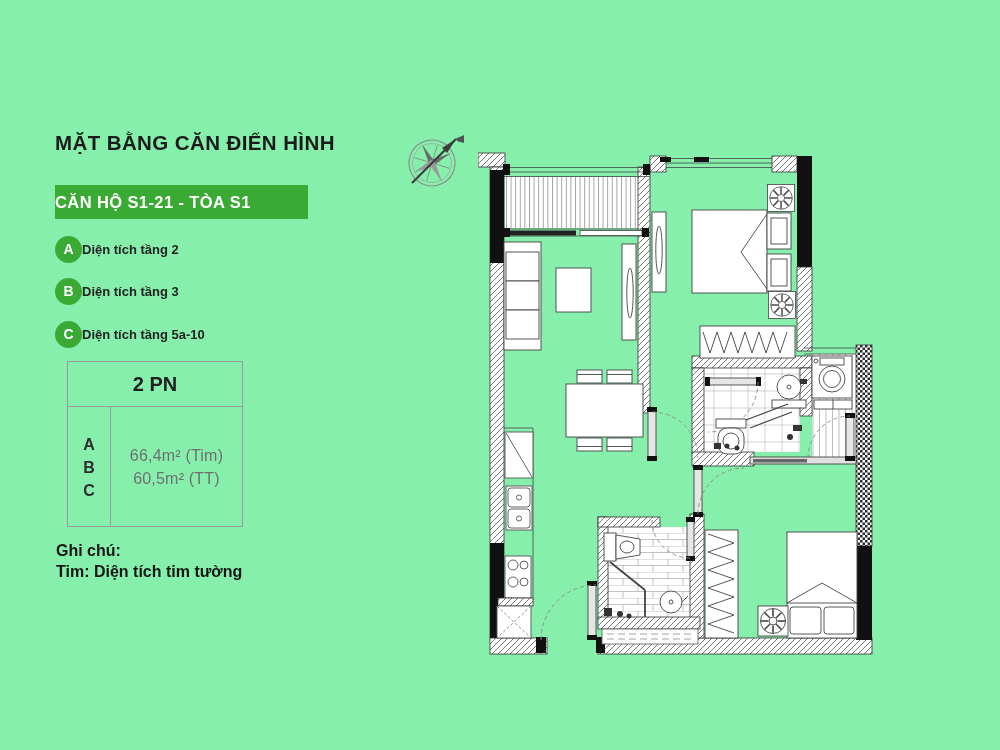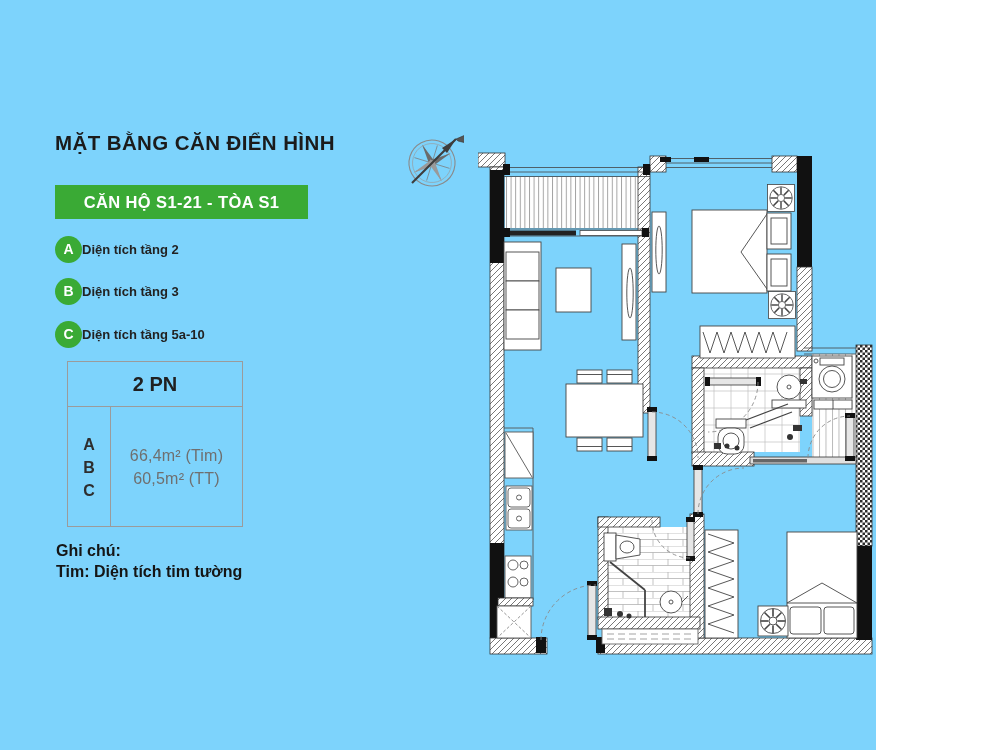--- a/index.html
+++ b/index.html
@@ -1,20 +1,20 @@
 <!DOCTYPE html>
 <html style="--accent: #3aaa35;"><head>
 <meta charset="utf-8">
 <style>
   html,body{margin:0;padding:0;background:#fff;}
-  #stage{position:relative;width:876px;height:750px;background:#7dd3fc;overflow:hidden;
+  #stage{position:relative;width:1000px;height:750px;background:#86efac;overflow:hidden;
          font-family:"Liberation Sans","DejaVu Sans",sans-serif;color:#1c1c1c;}
   .abs{position:absolute;}
   .title{left:55px;top:131px;font-size:20.5px;font-weight:700;letter-spacing:.4px;color:#1b1b1b;}
-  .banner{left:55px;top:185px;width:253px;height:34px;line-height:34px;text-align:center;
+  .banner{left:55px;top:185px;width:253px;height:34px;line-height:34px;text-align:left;
           background:var(--accent,#3aaa35);color:#fff;font-size:16.5px;font-weight:700;letter-spacing:.4px;}
   .legend-row{left:55px;height:28px;display:flex;align-items:center;}
   .legend-row .dot{width:27px;height:27px;border-radius:50%;background:var(--accent,#3aaa35);
           color:#fff;font-size:14px;font-weight:700;display:flex;align-items:center;justify-content:center;}
   .legend-row .lbl{font-size:13px;font-weight:600;color:#222;}
   .unit-table{left:67px;top:361px;width:176px;height:166px;border:1px solid #9b9b9b;box-sizing:border-box;}
   .unit-table .hdr{height:44px;line-height:44px;text-align:center;font-size:20px;font-weight:700;
           border-bottom:1px solid #9b9b9b;color:#202020;}
   .unit-table .body{display:flex;height:120px;}
   .unit-table .keys{width:42px;border-right:1px solid #9b9b9b;display:flex;flex-direction:column;

